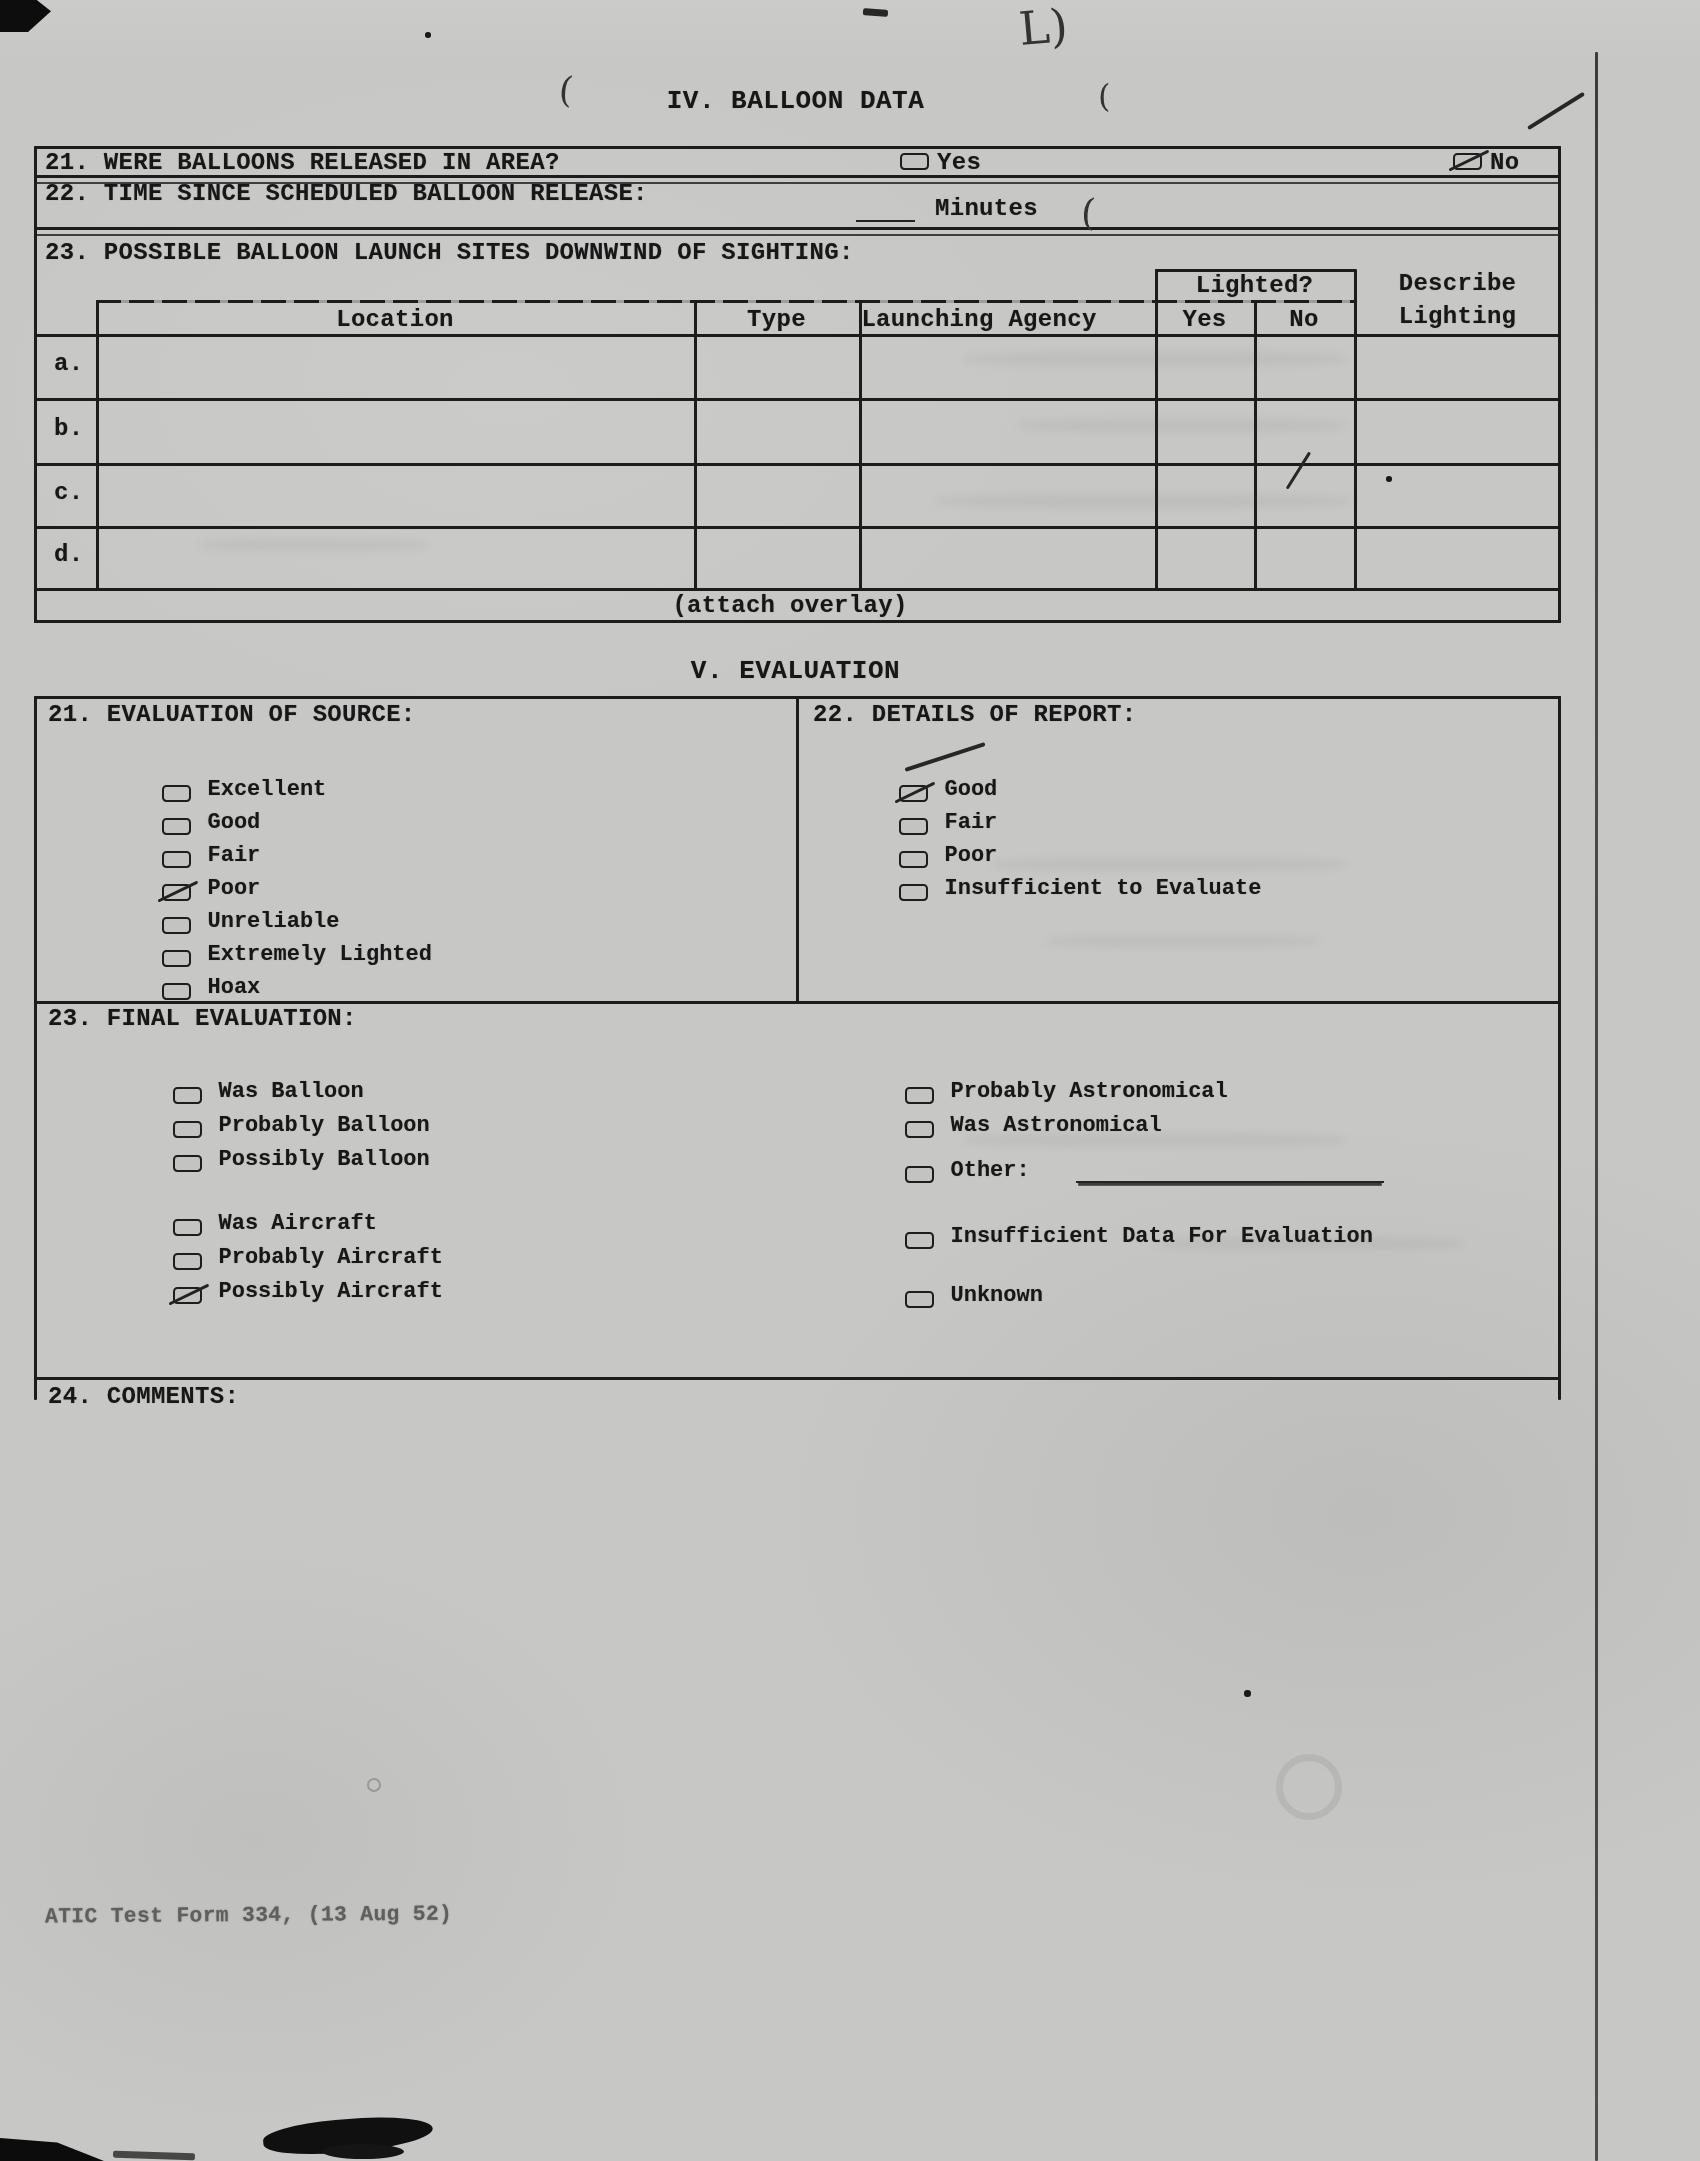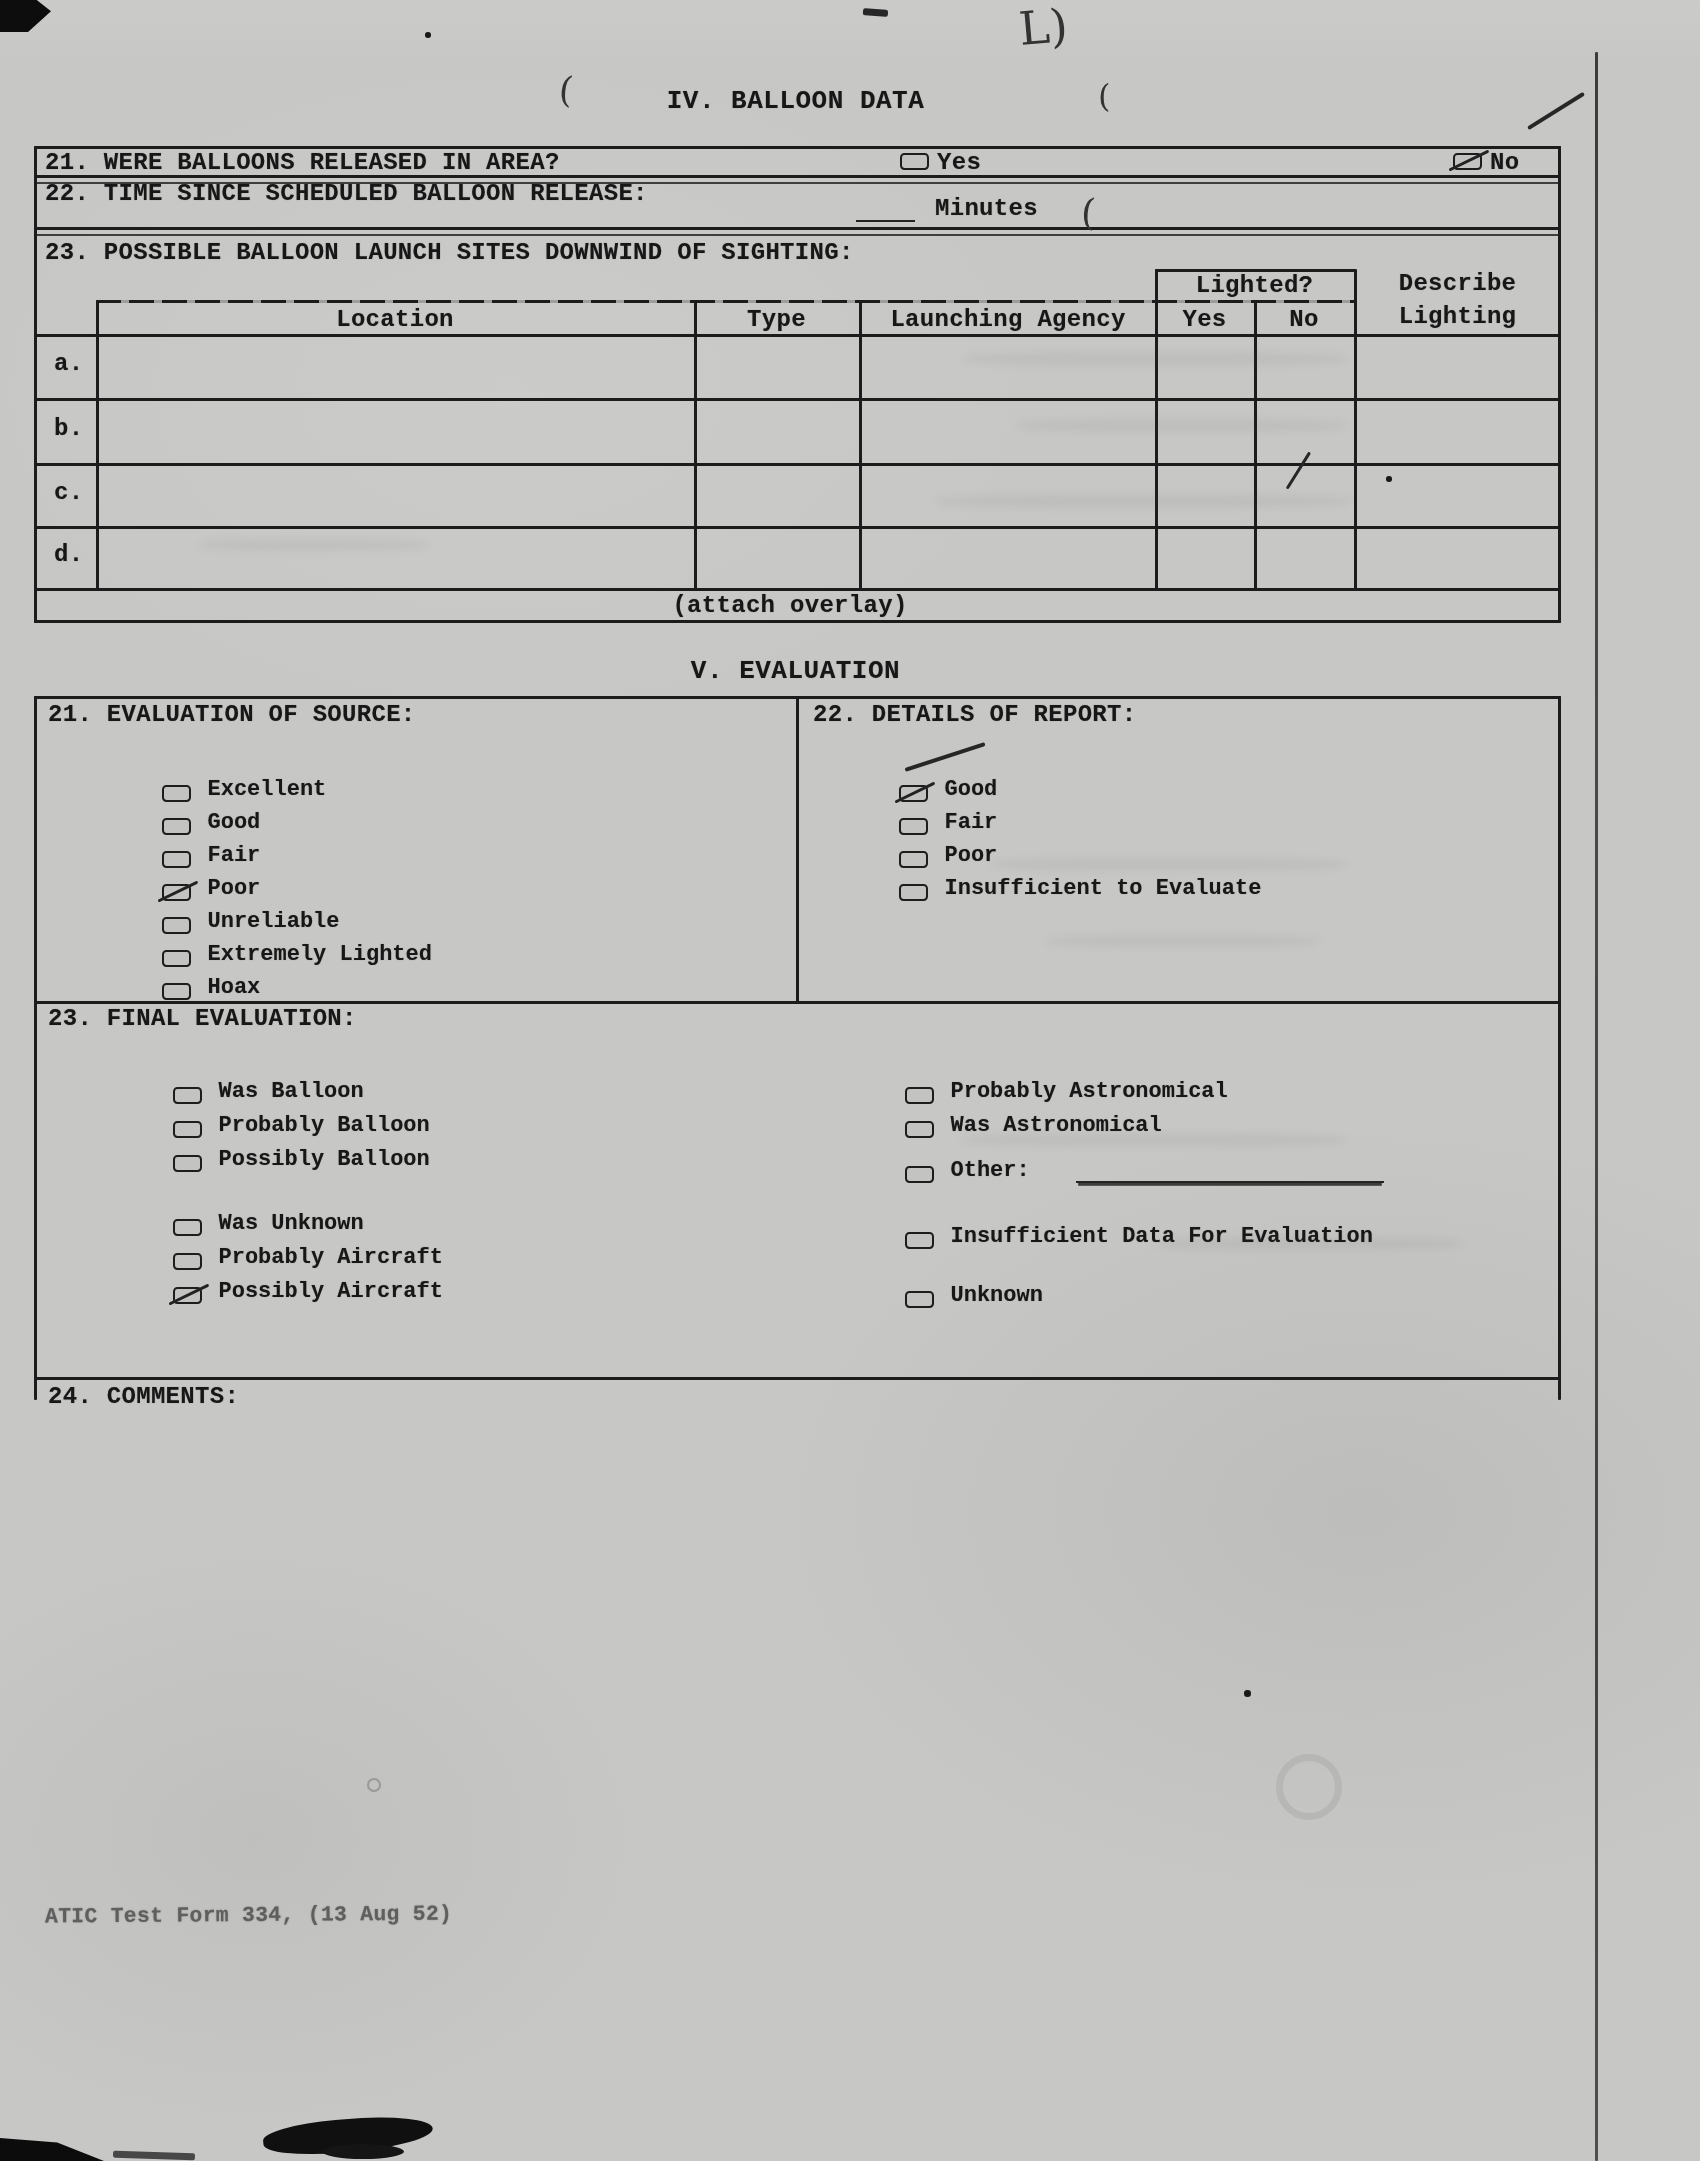--- a/index.html
+++ b/index.html
@@ -79,21 +79,21 @@
   <div class="vl" style="left:859px;top:300px;height:290px"></div>
   <div class="vl" style="left:1155px;top:269px;height:321px"></div>
   <div class="vl" style="left:1254px;top:300px;height:290px"></div>
   <div class="vl" style="left:1354px;top:269px;height:321px"></div>
 
   <div class="t ctr" style="left:1155px;top:273px;width:199px">Lighted?</div>
   <div class="t ctr" style="left:1356px;top:271px;width:203px">Describe</div>
   <div class="t ctr" style="left:1356px;top:304px;width:203px">Lighting</div>
   <div class="t ctr" style="left:96px;top:307px;width:598px">Location</div>
   <div class="t ctr" style="left:694px;top:307px;width:165px">Type</div>
-  <div class="t ctr" style="left:888px;top:307px;width:240px">Launching Agency</div>
+  <div class="t ctr" style="left:859px;top:307px;width:240px">Launching Agency</div>
   <div class="t ctr" style="left:1155px;top:307px;width:99px">Yes</div>
   <div class="t ctr" style="left:1254px;top:307px;width:100px">No</div>
 
   <div class="t" style="left:54px;top:351px">a.</div>
   <div class="t" style="left:54px;top:416px">b.</div>
   <div class="t" style="left:54px;top:480px">c.</div>
   <div class="t" style="left:54px;top:542px">d.</div>
   <div class="fill" style="left:99px;top:337px;width:1456px;height:59px"></div>
   <div class="fill" style="left:99px;top:401px;width:1456px;height:59px"></div>
   <div class="fill" style="left:99px;top:465px;width:1456px;height:59px"></div>
@@ -172,21 +172,21 @@
     <div class="opt h62">
       <span class="cb"></span>
       <span class="lbl">Probably Balloon</span>
     </div>
     <div class="opt h62">
       <span class="cb"></span>
       <span class="lbl">Possibly Balloon</span>
     </div>
     <div class="opt h62" style="margin-top:30px">
       <span class="cb"></span>
-      <span class="lbl">Was Unknown</span>
+      <span class="lbl">Was Aircraft</span>
     </div>
     <div class="opt h62">
       <span class="cb"></span>
       <span class="lbl">Probably Aircraft</span>
     </div>
     <div class="opt h62">
       <span class="cb checked"></span>
       <span class="lbl">Possibly Aircraft</span>
     </div>
   </div>

